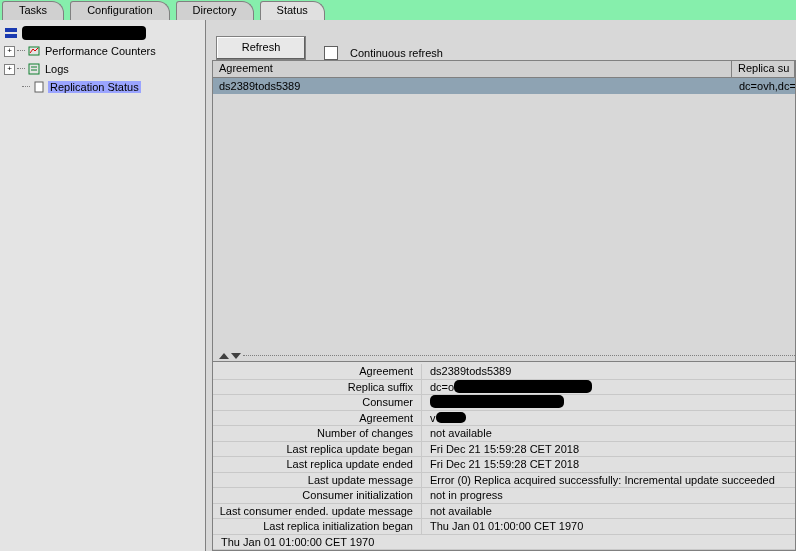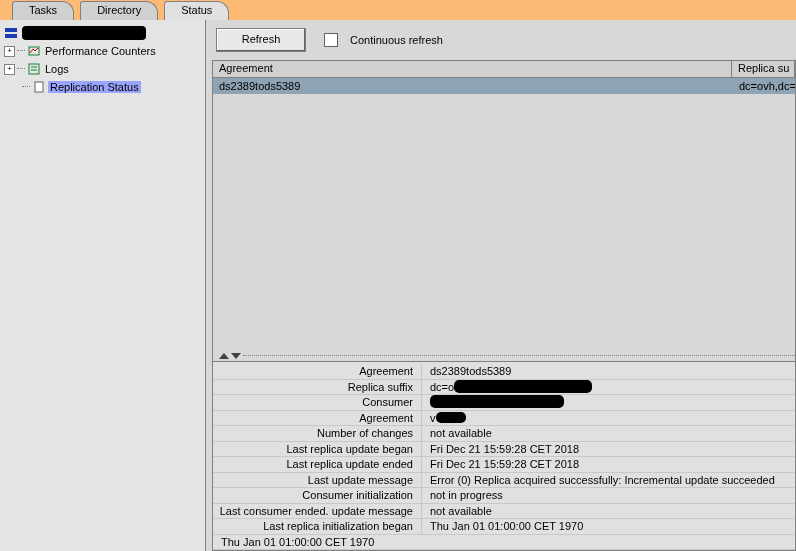--- a/index.html
+++ b/index.html
@@ -1,19 +1,19 @@
 <!DOCTYPE html>
 <html><head>
 <meta charset="utf-8">
 <style>
 html,body{margin:0;padding:0;width:796px;height:551px;font-family:Arial,Helvetica,sans-serif;font-size:11px;color:#000;background:#d8d8d8;overflow:hidden}
 .root{display:flex;flex-direction:column;width:100%;height:100%}
 
 
-.tabs{height:20px;background:#fdba74;display:flex;align-items:flex-end;padding-left:12px}
+.tabs{height:20px;background:#86efac;display:flex;align-items:flex-end;padding-left:2px}
 .tab{height:18px;padding:0 16px;background:#d0d0d0;border:1px solid #808080;border-bottom:none;border-radius:3px 12px 0 0;margin-right:6px;line-height:17px;color:#000;cursor:default}
 .tab.active{background:#e0e0e0}
 .tabs .spacer{flex:1}
  
 
 .body{flex:1;display:flex;min-height:0}
 .tree{width:205px;background:#e4e4e4;border-right:1px solid #808080;padding-top:4px;overflow:hidden}
 .tree .row{display:flex;align-items:center;height:18px;padding-left:4px;gap:2px}
 .tree .indent{width:16px;display:inline-block}
 .tree .exp{width:9px;height:9px;border:1px solid #808080;background:#fff;font-size:8px;line-height:8px;text-align:center;cursor:default}
@@ -23,21 +23,21 @@
 .tree .sel{background:#9aa4ff;color:#000}
 .tree .icon.server svg{fill:#1a3ab0}
 .tree .icon.perf svg{fill:#108030}
 .tree .icon.logs svg{fill:#108030}
 .tree .icon.doc svg{fill:#606060}
 .blackout{background:#000;border-radius:4px;height:14px;display:inline-block}
 .bo1{width:124px;margin-left:2px}
 
 
 .right{flex:1;display:flex;flex-direction:column;background:#d8d8d8;min-width:0}
-.toolbar{height:40px;display:flex;align-items:center;gap:18px;padding-left:10px;border-bottom:0}
+.toolbar{height:40px;display:flex;align-items:flex-end;gap:18px;padding-left:10px;border-bottom:0}
 .btn{width:88px;height:22px;background:#e8e8e8;border:1px solid #808080;box-shadow:inset -1px -1px 0 #606060,inset 1px 1px 0 #fff;text-align:center;line-height:20px;cursor:default}
 .chk{width:12px;height:12px;border:1px solid #606060;background:#fff;display:inline-block}
 .chklbl{margin-left:12px}
  
 .listpanel{border:1px solid #808080;margin:0 0 0 6px;display:flex;flex-direction:column;flex:1;min-height:0;background:#d8d8d8}
 .listhdr{display:flex;background:#d0d0d0;border-bottom:1px solid #808080;height:16px;line-height:15px}
 .listhdr .col{border-right:1px solid #808080;padding-left:6px}
 .col-a{flex:1;min-width:0}
 .col-b{width:56px}
 .listrow{display:flex;height:16px;line-height:16px;background:#8ea3b3;color:#000}
@@ -59,20 +59,21 @@
 .bo2{width:138px;height:13px;background:#000;border-radius:5px;display:inline-block}
 .bo3{width:134px;height:13px;background:#000;border-radius:5px;display:inline-block}
 .bo4{width:30px;height:11px;background:#000;border-radius:5px;display:inline-block}
 </style>
 </head>
 <body>
 <div class="root">
 
 <div class="tabs">
   <div class="tab">Tasks</div>
+  <div class="tab">Configuration</div>
   <div class="tab">Directory</div>
   <div class="tab active">Status</div>
   <div class="spacer"></div>
 </div>
 
 <div class="body">
 
   <div class="tree">
     <div class="row">
       <span class="icon server"><svg viewBox="0 0 14 14" width="14" height="14">

